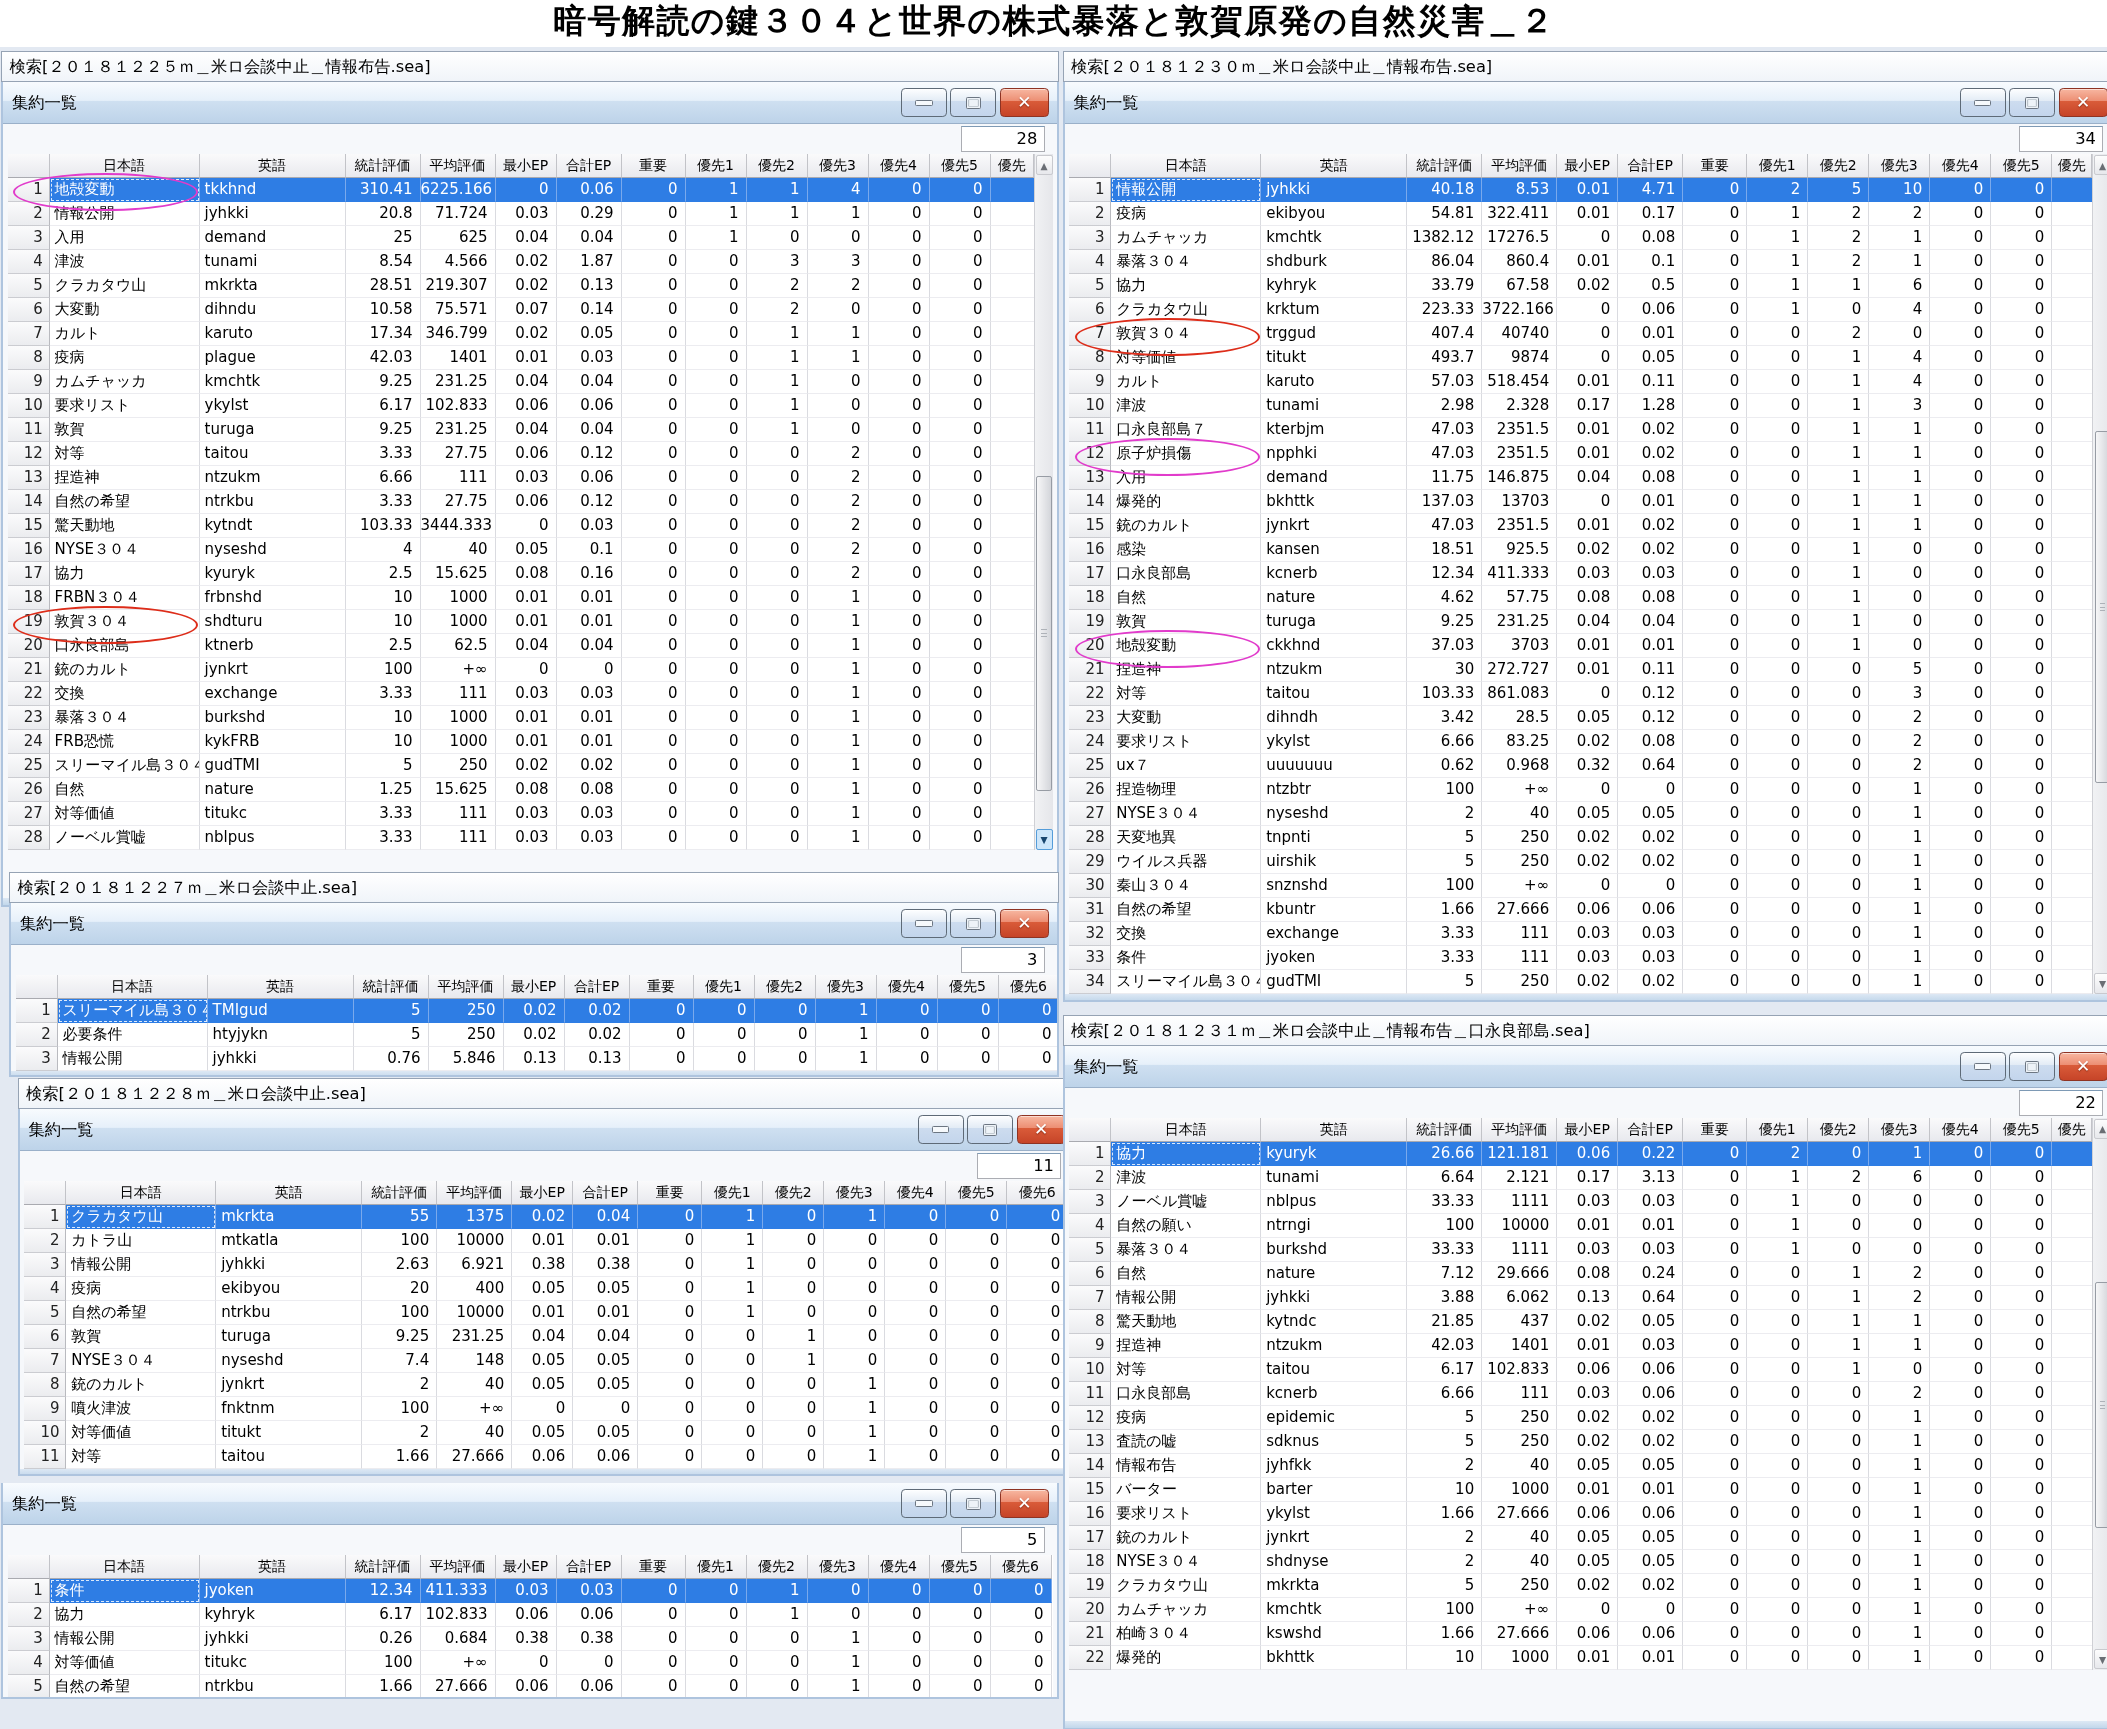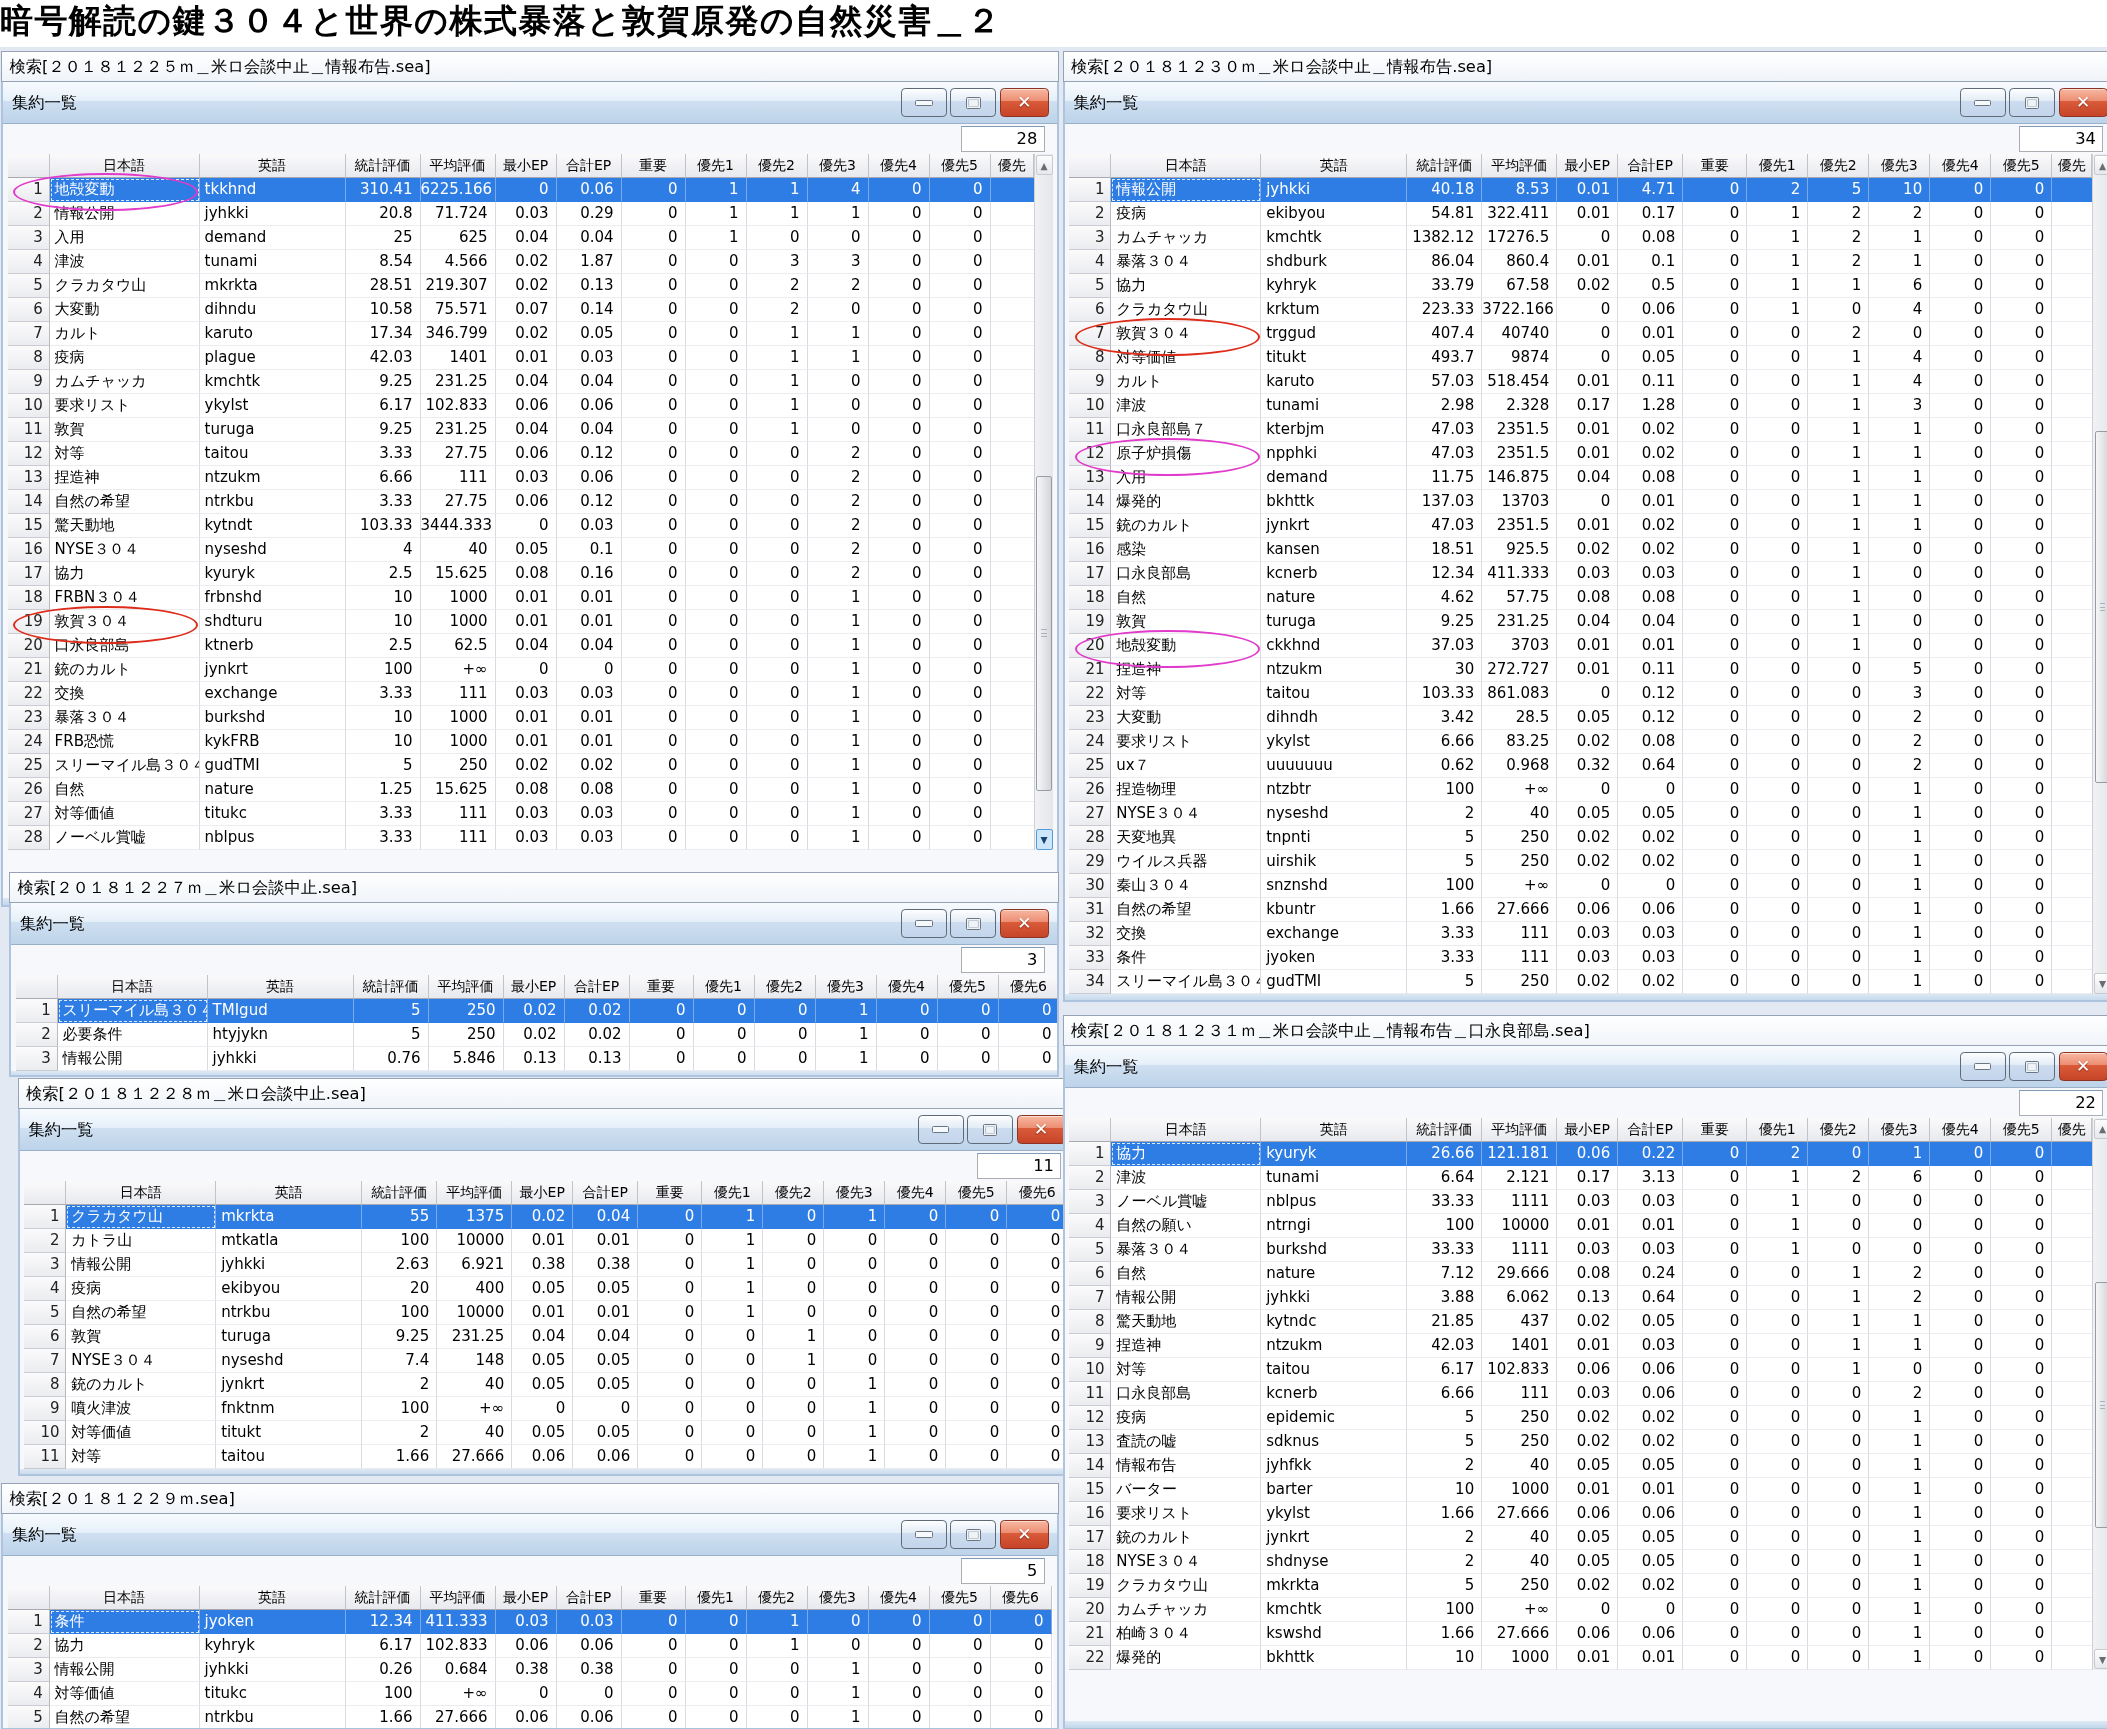--- a/index.html
+++ b/index.html
@@ -1,19 +1,19 @@
 <!DOCTYPE html>
 <html style="font-size:11.3px"><head>
 <meta charset="utf-8">
 <style>
   html,body{margin:0;padding:0;}
   body{width:2108px;height:1730px;position:relative;overflow:hidden;background:#ffffff;
        font-family:"DejaVu Sans","Liberation Sans",sans-serif;color:#000;}
   .page-title{position:absolute;top:0;left:0;width:100%;height:45px;line-height:42px;
-      text-align:left;font-size:33px;font-weight:bold;letter-spacing:1.4px;}
+      text-align:center;font-size:33px;font-weight:bold;letter-spacing:1.4px;}
   .desktop{position:absolute;left:0;top:47px;right:0;bottom:0;background:#e3e9f2;}
   .swindow{position:absolute;overflow:hidden;box-sizing:border-box;}
   .search-bar{height:31px;box-sizing:border-box;display:flex;align-items:center;padding-left:7px;
       font-size:16.3px;background:linear-gradient(#ffffff,#f0f4f9);border:0.7px solid #96a3b4;}
   .aero{border:2.1px solid #aec4de;border-top:none;background:#f6f8fb;height:calc(100% - 31px);
       box-sizing:border-box;display:flex;flex-direction:column;overflow:hidden;}
   .titlebar{height:41px;flex:0 0 41px;display:flex;align-items:center;padding-left:8.5px;
       background:linear-gradient(180deg,#f8fbfe 0%,#e6f0fa 45%,#cfe0f1 46%,#bdd3e9 100%);
       border-bottom:0.7px solid #9ab0c9;font-size:16.3px;justify-content:flex-end;}
   .tb-label{flex:0 0 auto;}
@@ -869,21 +869,20 @@
               <div class="cell val w-p">0</div>
               <div class="cell val w-p">0</div>
               <div class="cell val w-p6">0</div>
             </div>
           </div>
         </div>
         <div class="bottomstrip"></div>
       </div>
     </div>
     <div class="swindow" style="left: 1.4px; top: 1436px; width: 1058px; height: 247px;">
-      <div class="search-bar">検索[２０１８１２２９ｍ.sea]</div>
       <div class="aero">
         <div class="titlebar">
           <span class="tb-label">集約一覧</span>
           <div class="tb-btns">
             <div class="wbtn">
               <span class="ic-min"></span>
             </div>
             <div class="wbtn">
               <span class="ic-max"></span>
             </div>

